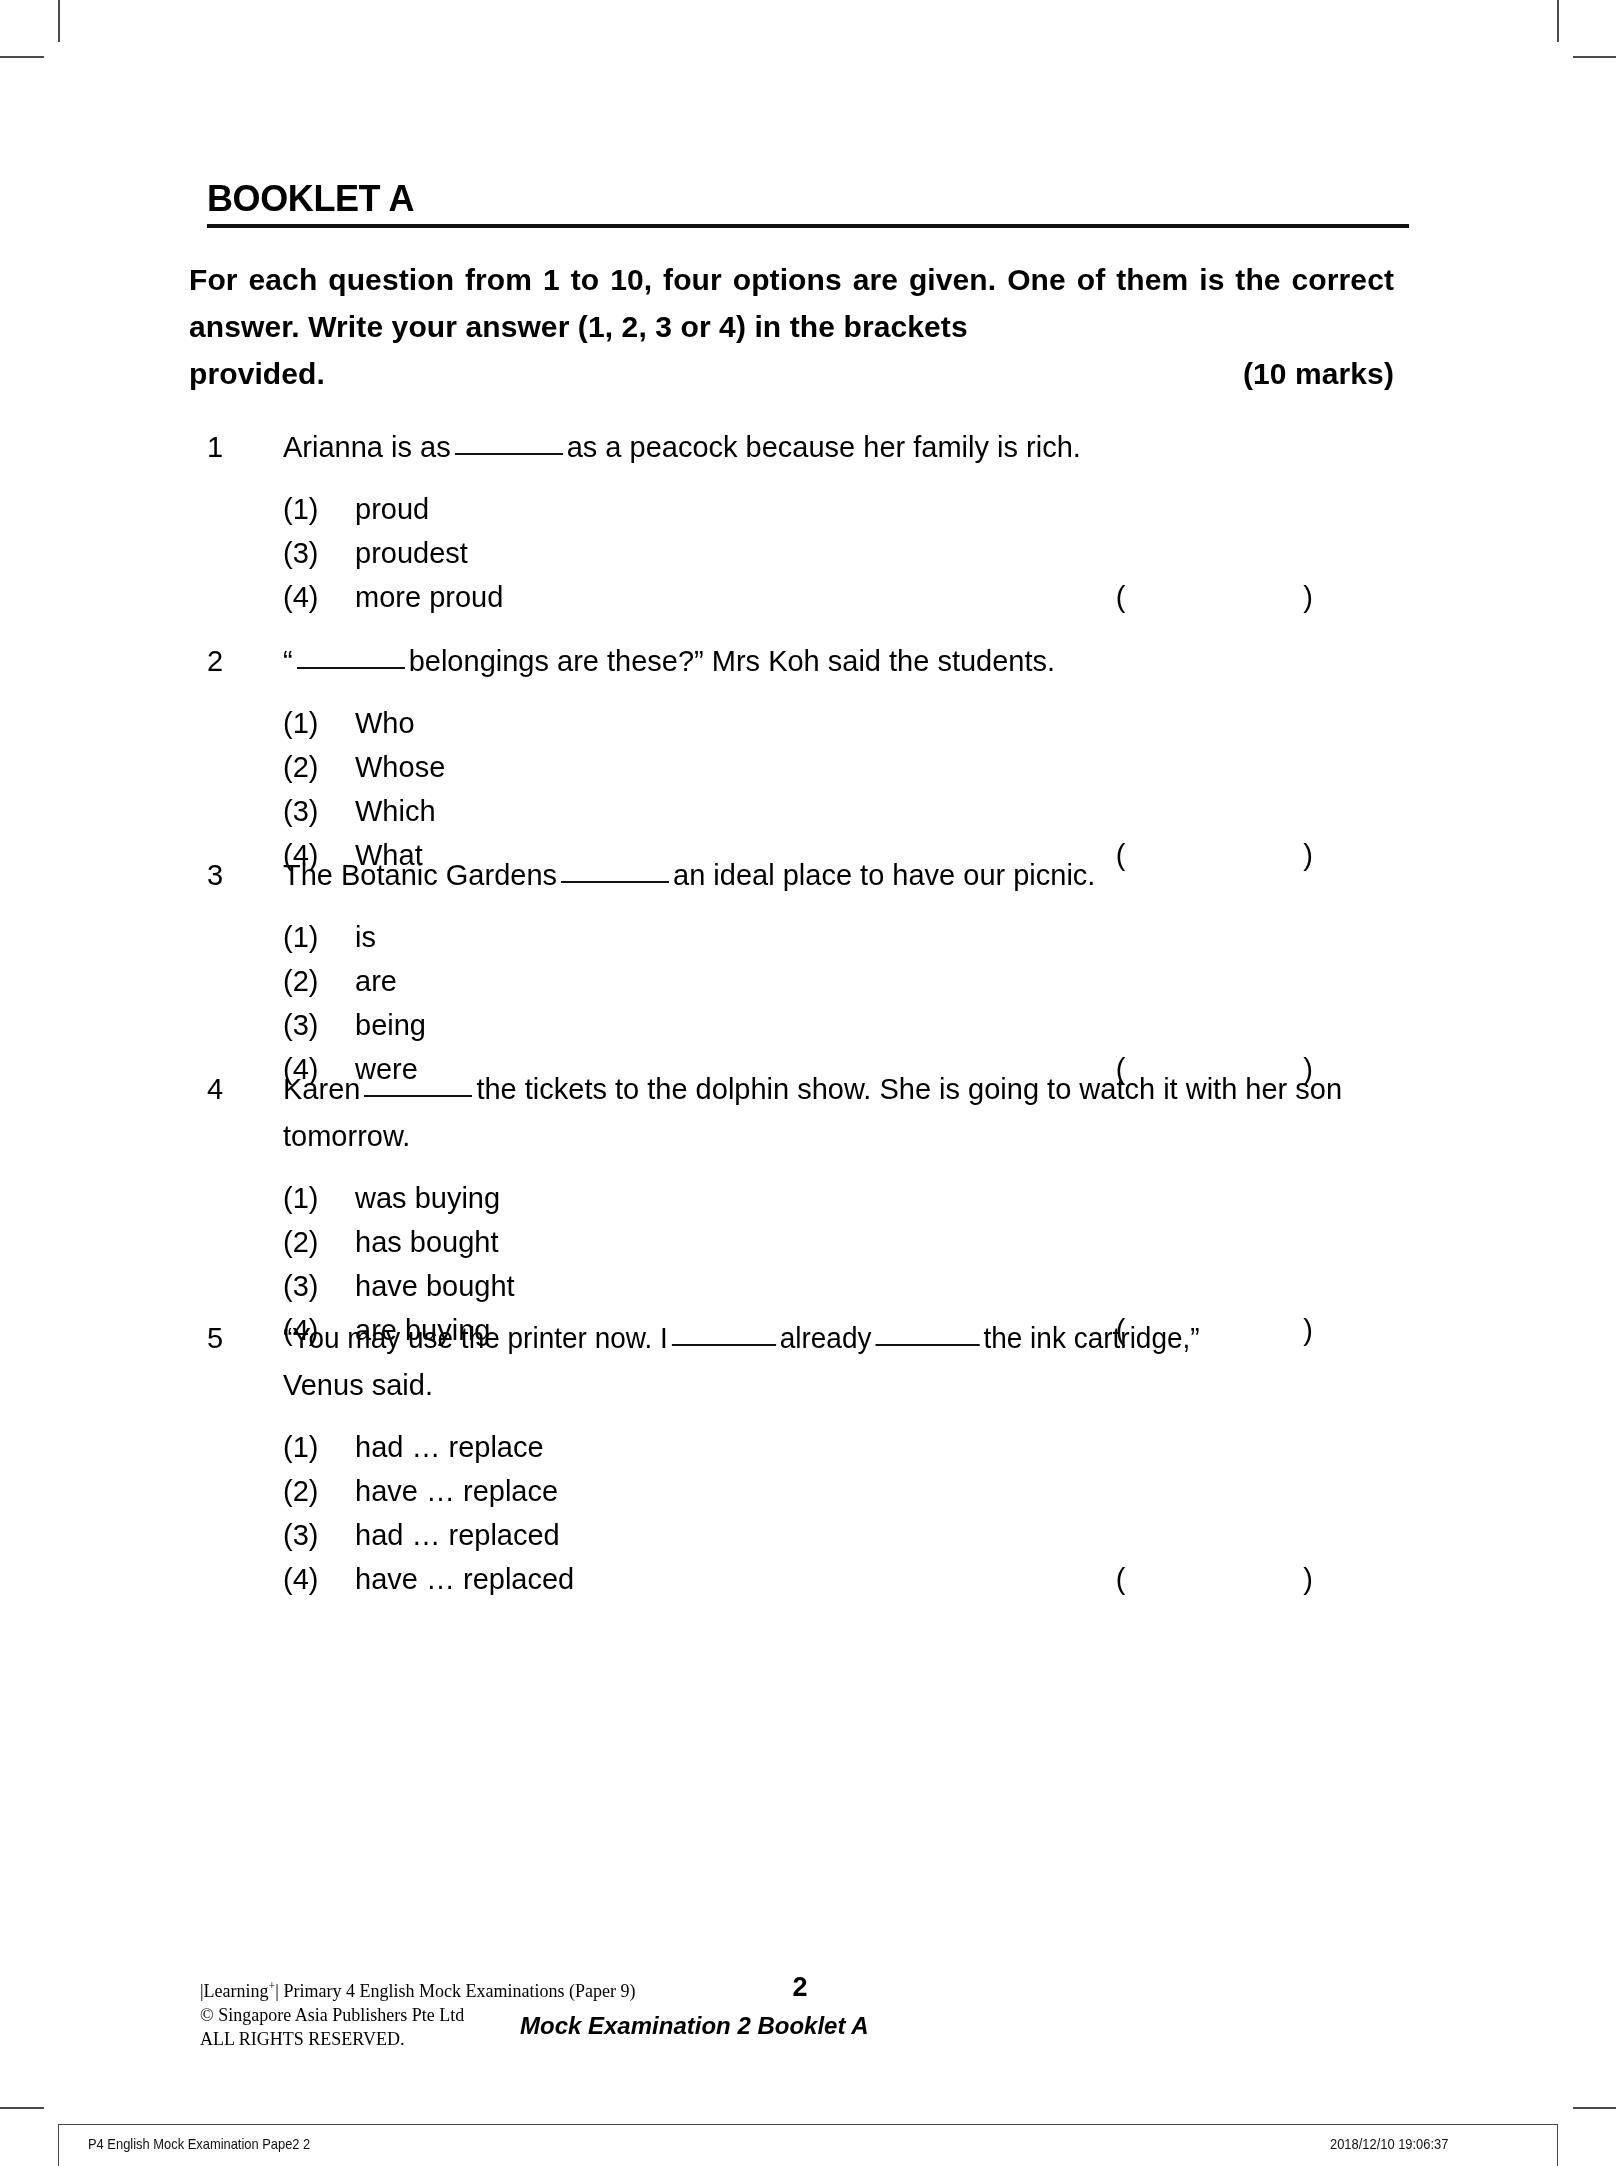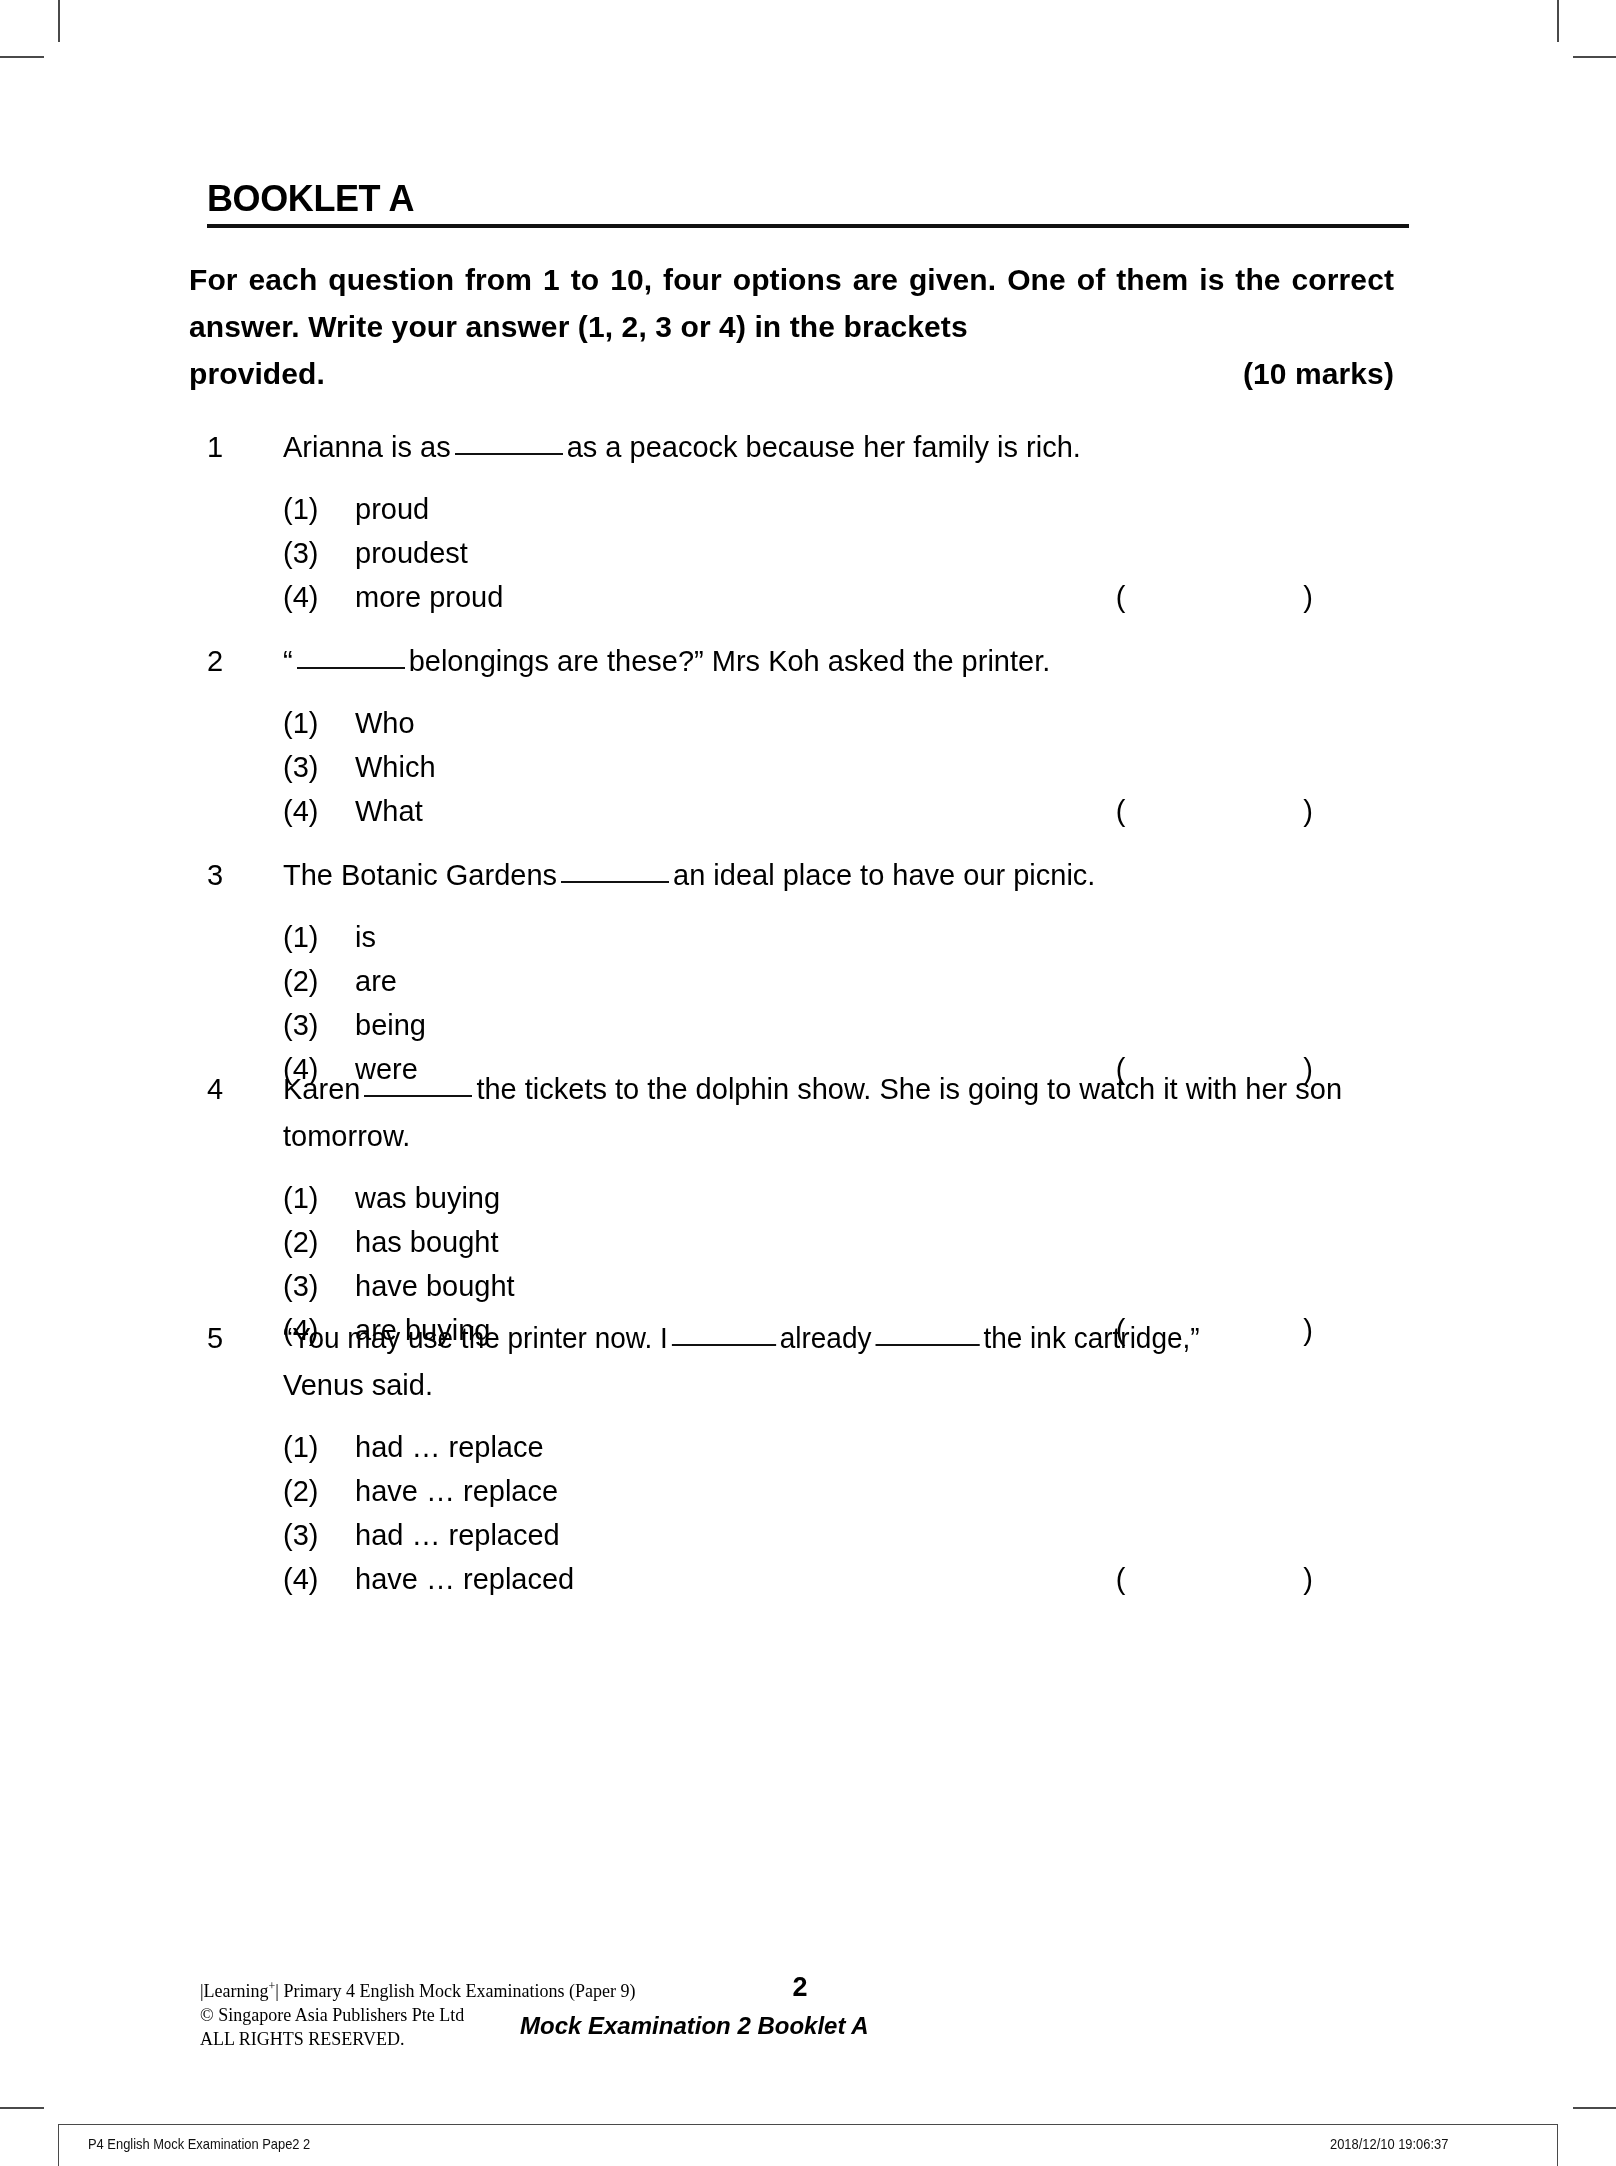--- a/index.html
+++ b/index.html
@@ -231,24 +231,25 @@
       <div class="option"><span class="opt-num">(3)</span><span class="opt-label">proudest</span></div>
       <div class="option"><span class="opt-num">(4)</span><span class="opt-label">more proud</span>
         <span class="answer-bracket">(          )</span>
       </div>
     </div>
   </div>
 
   <div class="question" style="top:638px;">
     <div class="q-stem">
       <span class="q-num">2</span>
-      <span class="q-text"><span>“</span><span class="blank blank-w1"></span><span>belongings are these?” Mrs Koh asked the printer.</span></span>
+      <span class="q-text"><span>“</span><span class="blank blank-w1"></span><span>belongings are these?” Mrs Koh said the students.</span></span>
     </div>
     <div class="options">
       <div class="option"><span class="opt-num">(1)</span><span class="opt-label">Who</span></div>
+      <div class="option"><span class="opt-num">(2)</span><span class="opt-label">Whose</span></div>
       <div class="option"><span class="opt-num">(3)</span><span class="opt-label">Which</span></div>
       <div class="option"><span class="opt-num">(4)</span><span class="opt-label">What</span>
         <span class="answer-bracket">(          )</span>
       </div>
     </div>
   </div>
 
   <div class="question" style="top:852px;">
     <div class="q-stem">
       <span class="q-num">3</span>

